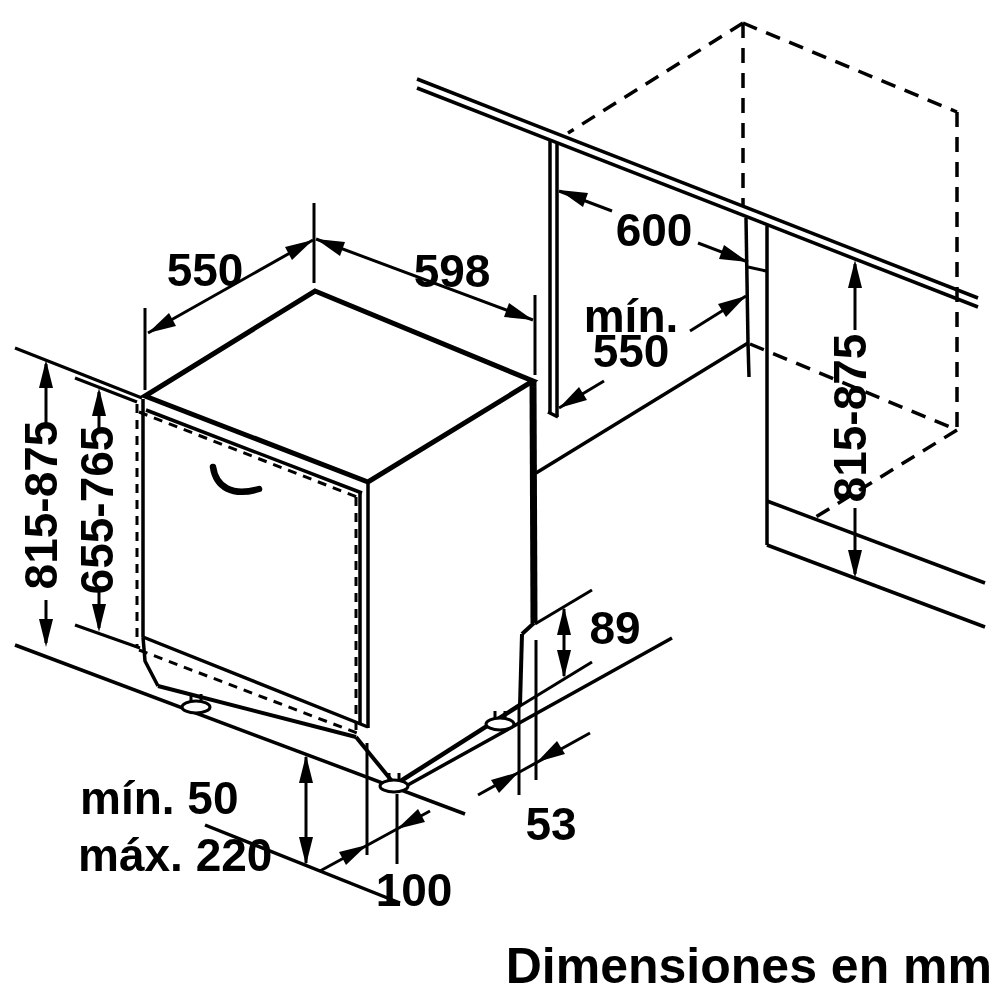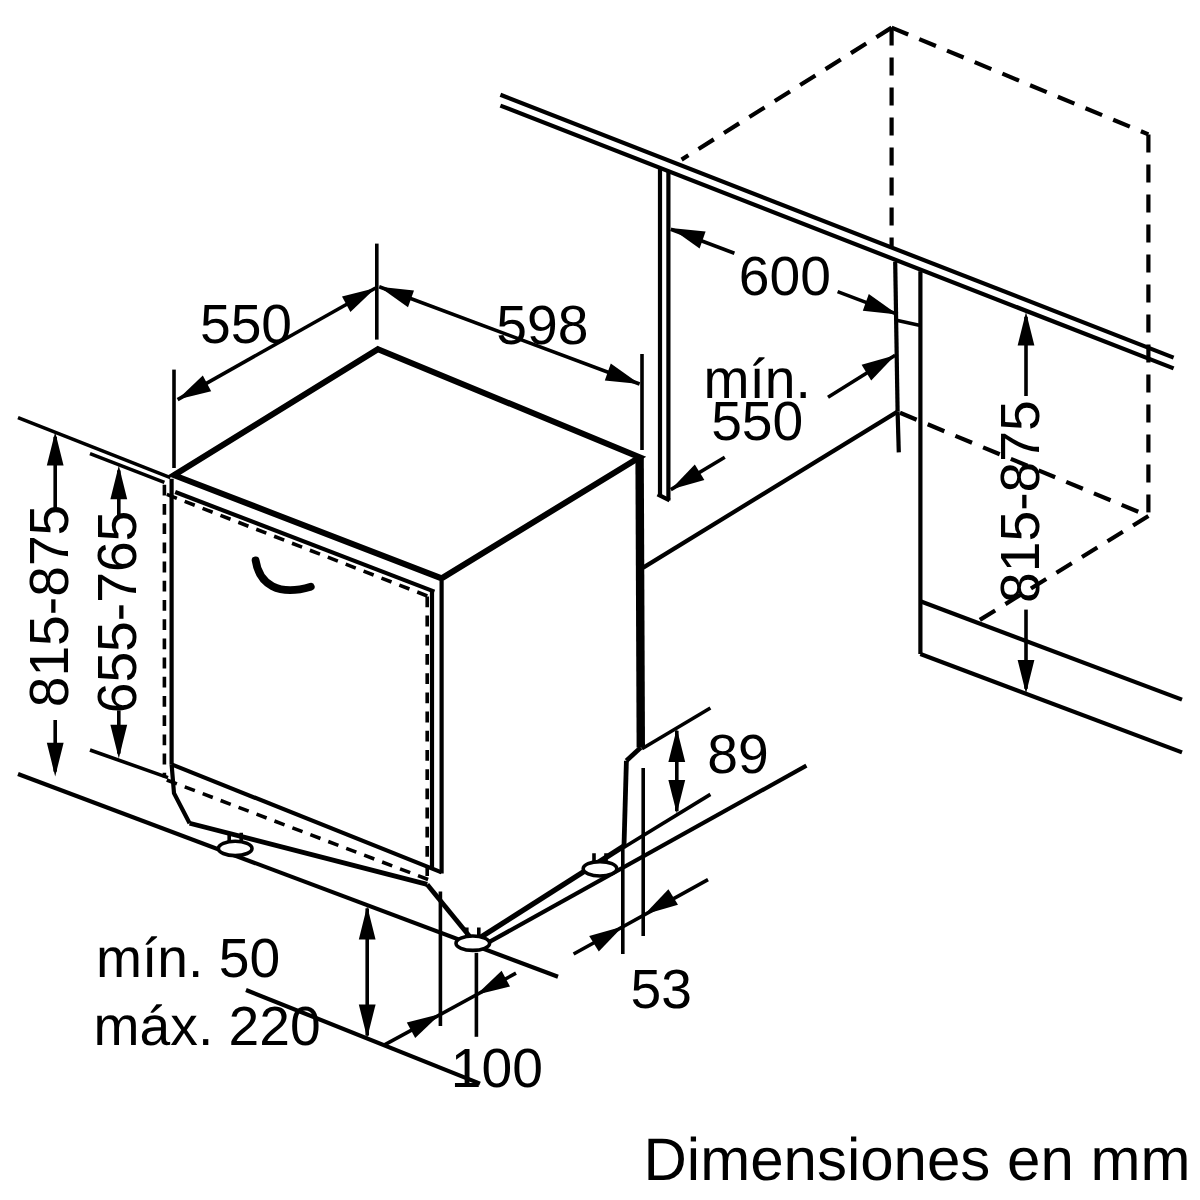--- a/index.html
+++ b/index.html
@@ -1,17 +1,17 @@
 <!DOCTYPE html>
 <html><head>
 <meta charset="utf-8">
 <style>
   html,body{margin:0;padding:0;background:#ffffff;}
   .stage{position:relative;width:1000px;height:1000px;background:#fff;overflow:hidden;
-         font-family:"Liberation Sans", sans-serif;}
+         font-family:"Liberation Sans", sans-serif;font-weight:bold;}
   svg{position:absolute;left:0;top:0;}
   svg line, svg path, svg polyline{stroke:#000;fill:none;}
   svg polygon.arrow{fill:#000;stroke:none;}
   text{fill:#000;font-family:"Liberation Sans", sans-serif;}
   .dim-label{font-size:46px;}
   .title-label{font-size:50px;}
 </style>
 </head>
 <body>
 

